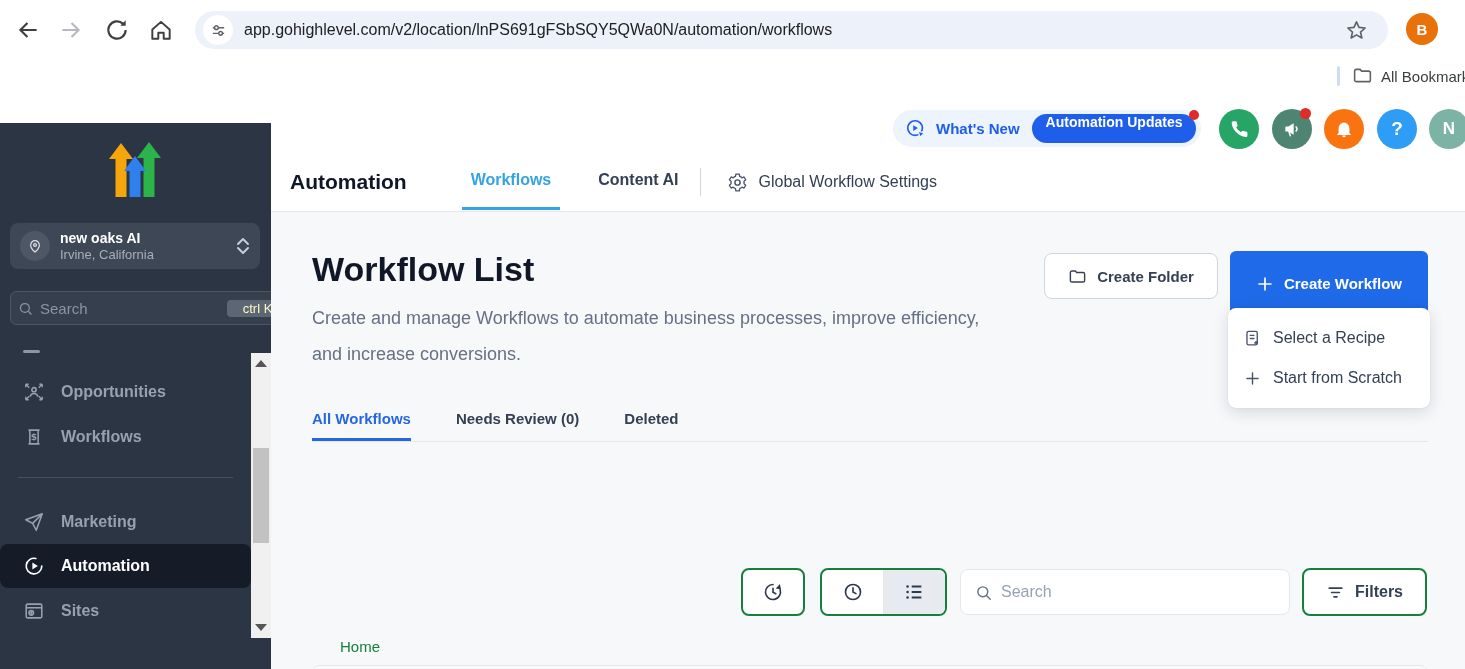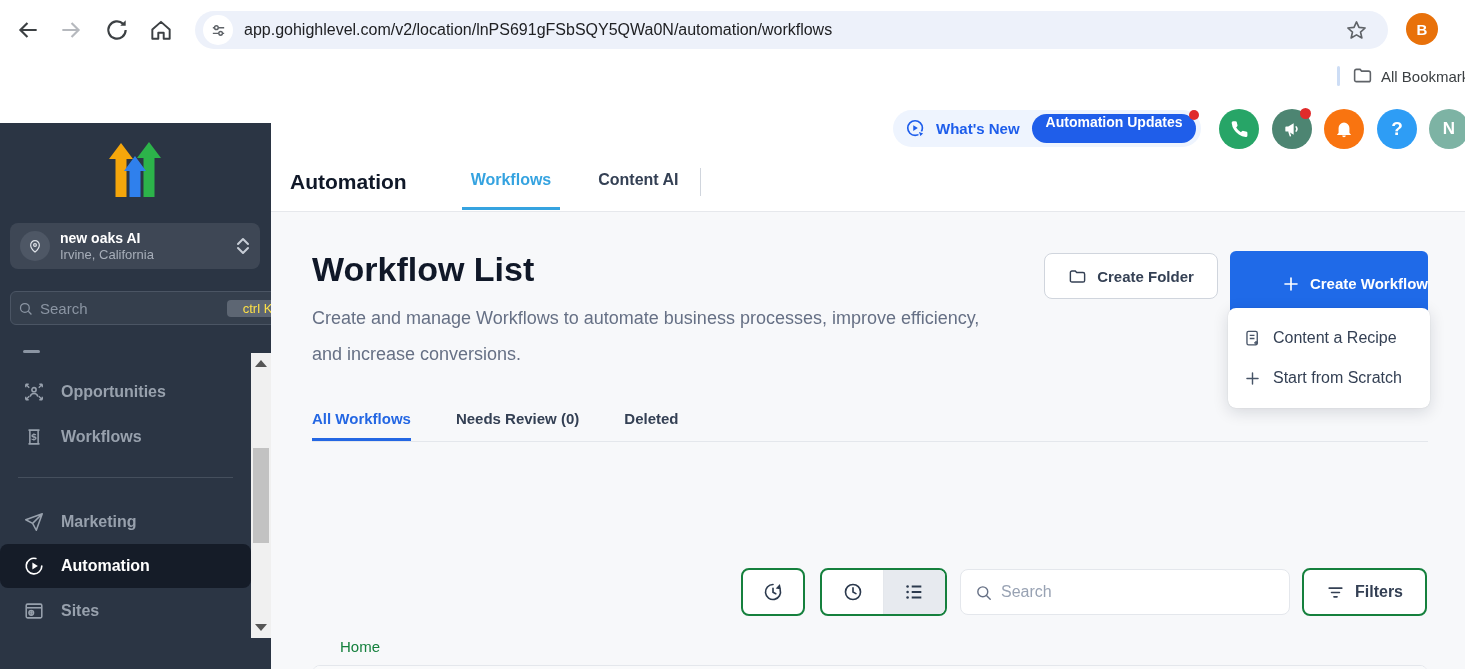--- a/index.html
+++ b/index.html
@@ -26,21 +26,21 @@
   .acct { position:absolute; left:10px; top:100px; width:250px; height:46px; background:#3e4755; border-radius:8px; display:flex; align-items:center; padding:0 10px; }
   .acct-ico { width:30px; height:30px; border-radius:50%; background:#4e5765; display:flex; align-items:center; justify-content:center; color:#dfe3e8; flex:none; }
   .acct-text { margin-left:10px; flex:1; overflow:hidden; }
   .acct-name { color:#fff; font-size:14px; font-weight:bold; line-height:17px; }
   .acct-loc { color:#a7aeb9; font-size:13px; line-height:16px; }
   .acct-chev { color:#c7cdd6; flex:none; }
   .sb-search-row { position:absolute; left:10px; top:168px; width:250px; height:34px; display:flex; gap:6px; }
   .sb-search { flex:1; background:#353f4d; border:1px solid #4b5564; border-radius:6px; display:flex; align-items:center; padding:0 7px; color:#8b95a3; }
   .sb-search input { flex:1; background:transparent; border:none; outline:none; color:#aab2bd; font-size:15px; margin-left:7px; min-width:0; font-family:"Liberation Sans",sans-serif; }
   .sb-search input::placeholder { color:#8b95a3; }
-  .kbd { background:#5d6673; color:#fde047; font-size:13px; border-radius:4px; padding:1px 16px; flex:none; }
+  .kbd { background:#5d6673; color:#fef9c3; font-size:13px; border-radius:4px; padding:1px 16px; flex:none; }
   .bolt-btn { width:33px; background:#353f4d; border:1px solid #4b5564; border-radius:6px; display:flex; align-items:center; justify-content:center; color:#36d39f; }
   .partial-dash { position:absolute; left:23px; top:227px; width:17px; height:3px; background:#8b95a3; border-radius:2px; }
   .nav { position:absolute; left:0; top:246px; width:251px; }
   .nav-item { height:45px; display:flex; align-items:center; padding-left:23px; color:#98a1ad; font-size:16px; font-weight:bold; }
   .nav-item .ni-ico { width:22px; height:22px; margin-right:16px; flex:none; }
   .nav-item.active { background:#151c28; border-radius:8px; color:#fff; height:44px; }
   .nav-div { height:1px; background:#454f5d; margin:18px 18px 21px 18px; }
   .settings-item { position:absolute; left:0; top:539px; width:251px; }
   
   .sb-scroll { position:absolute; left:251px; top:230px; width:20px; height:285px; background:#f0f0f0; }
@@ -68,21 +68,21 @@
   .vdiv { width:1px; height:28px; background:#d0d5dd; margin:0 26px 0 21px; }
   .gws { display:flex; align-items:center; color:#344054; font-size:16px; }
   .gws .ni-ico { width:21px; height:21px; margin-right:11px; color:#475467; }
 
   .content { position:absolute; top:117px; left:0; width:1194px; height:457px; }
   .wl-title { position:absolute; left:41px; top:38px; font-size:34px; font-weight:bold; color:#101828; }
   .wl-desc { position:absolute; left:41px; top:88px; width:700px; font-size:18px; line-height:36px; color:#667085; }
   .btn { display:flex; align-items:center; justify-content:center; border-radius:8px; font-weight:bold; }
   .btn-folder { position:absolute; left:773px; top:41px; width:174px; height:46px; background:#fff; border:1px solid #d0d5dd; color:#344054; font-size:15px; }
   .btn-folder .ni-ico { width:19px; height:19px; margin-right:10px; }
-  .btn-create { position:absolute; left:959px; top:39px; width:198px; height:65px; background:#1f6ae8; color:#fff; font-size:15px; border-radius:6px;justify-content:flex-end; }
+  .btn-create { position:absolute; left:959px; top:39px; width:198px; height:65px; background:#1f6ae8; color:#fff; font-size:15px; border-radius:6px; }
   .btn-create .ni-ico { width:18px; height:18px; margin-right:10px; }
   .dropdown { position:absolute; left:957px; top:96px; width:202px; background:#fff; border-radius:8px; box-shadow:0 4px 16px rgba(16,24,40,.14), 0 0 1px rgba(16,24,40,.2); padding:10px 0; z-index:20; }
   .dd-item { display:flex; align-items:center; height:40px; padding:0 15px; color:#344054; font-size:16px; }
   .dd-item .ni-ico { width:19px; height:19px; margin-right:11px; color:#475467; }
 
   .list-tabs { position:absolute; left:41px; top:198px; width:1116px; display:flex; gap:45px; border-bottom:1px solid #e4e7ec; padding-bottom:14px; }
   .l-tab { font-size:15px; font-weight:bold; color:#344054; position:relative; }
   .l-tab.active { color:#2467e3; }
   .l-tab.active::after { content:""; position:absolute; left:0; right:0; bottom:-14px; height:3px; background:#2467e3; }
 
@@ -288,20 +288,27 @@
     <div class="circ" style="left:1158px; background:#7db3a4; font-size:17px; font-weight:bold;">
       <span>N</span>
     </div>
 
     <div class="title-row">
       <div class="page-module">Automation</div>
       <div class="top-tab active">Workflows</div>
       <div class="tt-gap"></div>
       <div class="top-tab">Content AI</div>
       <div class="vdiv"></div>
+      <div class="gws">
+        <svg class="ni-ico" viewBox="0 0 24 24">
+            <circle cx="12" cy="12" r="3" fill="none" stroke="currentColor" stroke-width="1.7"></circle>
+            <path d="M19.4 13.5a7.6 7.6 0 0 0 0-3l2-1.6-1.9-3.2-2.4.9a7.5 7.5 0 0 0-2.6-1.5L14.1 2.5h-4l-.4 2.6a7.5 7.5 0 0 0-2.6 1.5l-2.4-.9-2 3.2 2 1.6a7.6 7.6 0 0 0 0 3l-2 1.6 2 3.2 2.4-.9a7.5 7.5 0 0 0 2.6 1.5l.4 2.6h4l.4-2.6a7.5 7.5 0 0 0 2.6-1.5l2.4.9 1.9-3.2-2-1.6z" fill="none" stroke="currentColor" stroke-width="1.5" stroke-linejoin="round"></path>
+          </svg>
+        <span>Global Workflow Settings</span>
+      </div>
     </div>
   </div>
 
   <div class="content">
     <div class="wl-title">Workflow List</div>
     <div class="wl-desc">Create and manage Workflows to automate business processes, improve efficiency, and increase conversions.</div>
 
     <div class="btn btn-folder">
       <svg class="ni-ico" viewBox="0 0 24 24">
           <path d="M3 7a2 2 0 0 1 2-2h4.2L11 7h8a2 2 0 0 1 2 2v8a2 2 0 0 1-2 2H5a2 2 0 0 1-2-2V7z" fill="none" stroke="currentColor" stroke-width="1.8"></path>
@@ -315,21 +322,21 @@
       <span>Create Workflow</span>
     </div>
 
     <div class="dropdown">
       <div class="dd-item">
         <svg class="ni-ico" viewBox="0 0 24 24">
             <rect x="5" y="3" width="13" height="17" rx="2" fill="none" stroke="currentColor" stroke-width="1.7"></rect>
             <path d="M8.5 8h6M8.5 12h6" stroke="currentColor" stroke-width="1.6"></path>
             <path d="M16.5 15v5M14 17.5h5" stroke="currentColor" stroke-width="1.8"></path>
           </svg>
-        <span>Content a Recipe</span>
+        <span>Select a Recipe</span>
       </div>
       <div class="dd-item">
         <svg class="ni-ico" viewBox="0 0 24 24">
             <path d="M12 5v14M5 12h14" stroke="currentColor" stroke-width="1.8" stroke-linecap="round"></path>
           </svg>
         <span>Start from Scratch</span>
       </div>
     </div>
 
     <div class="list-tabs">

